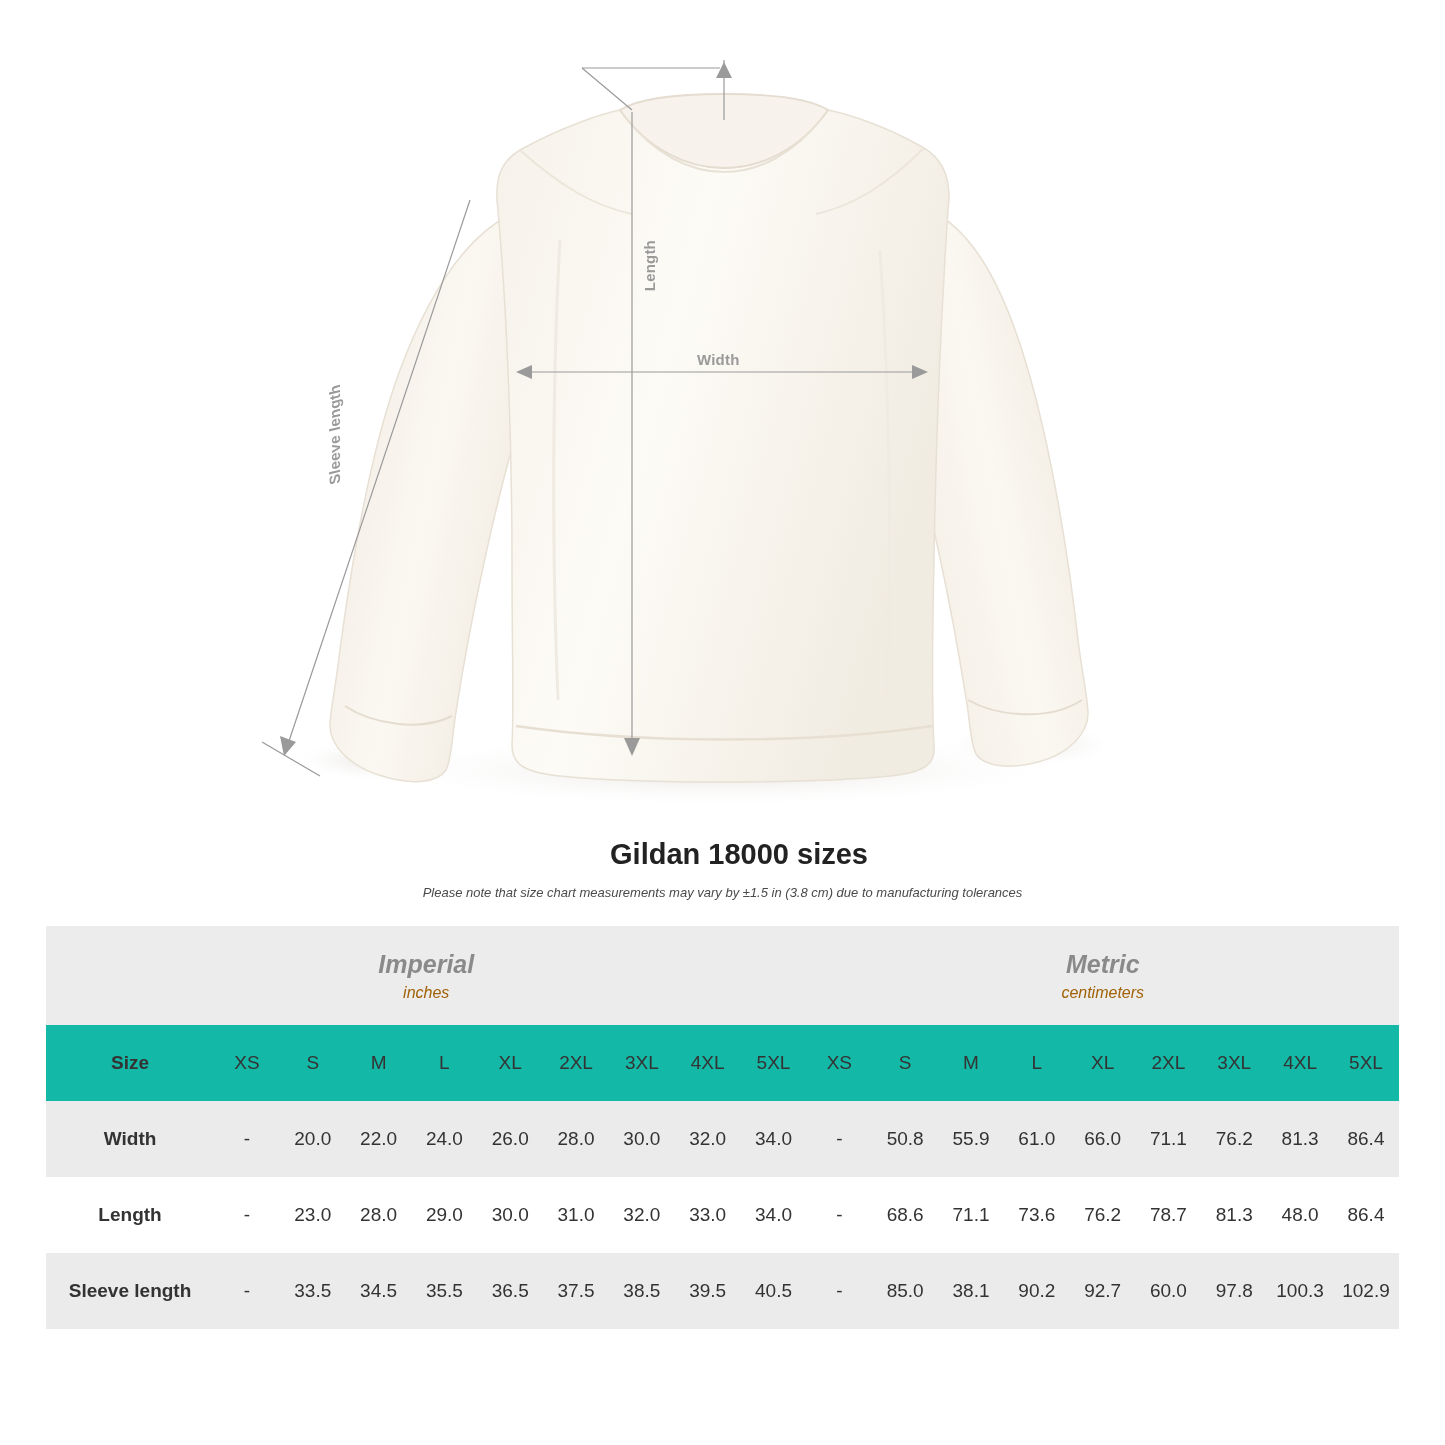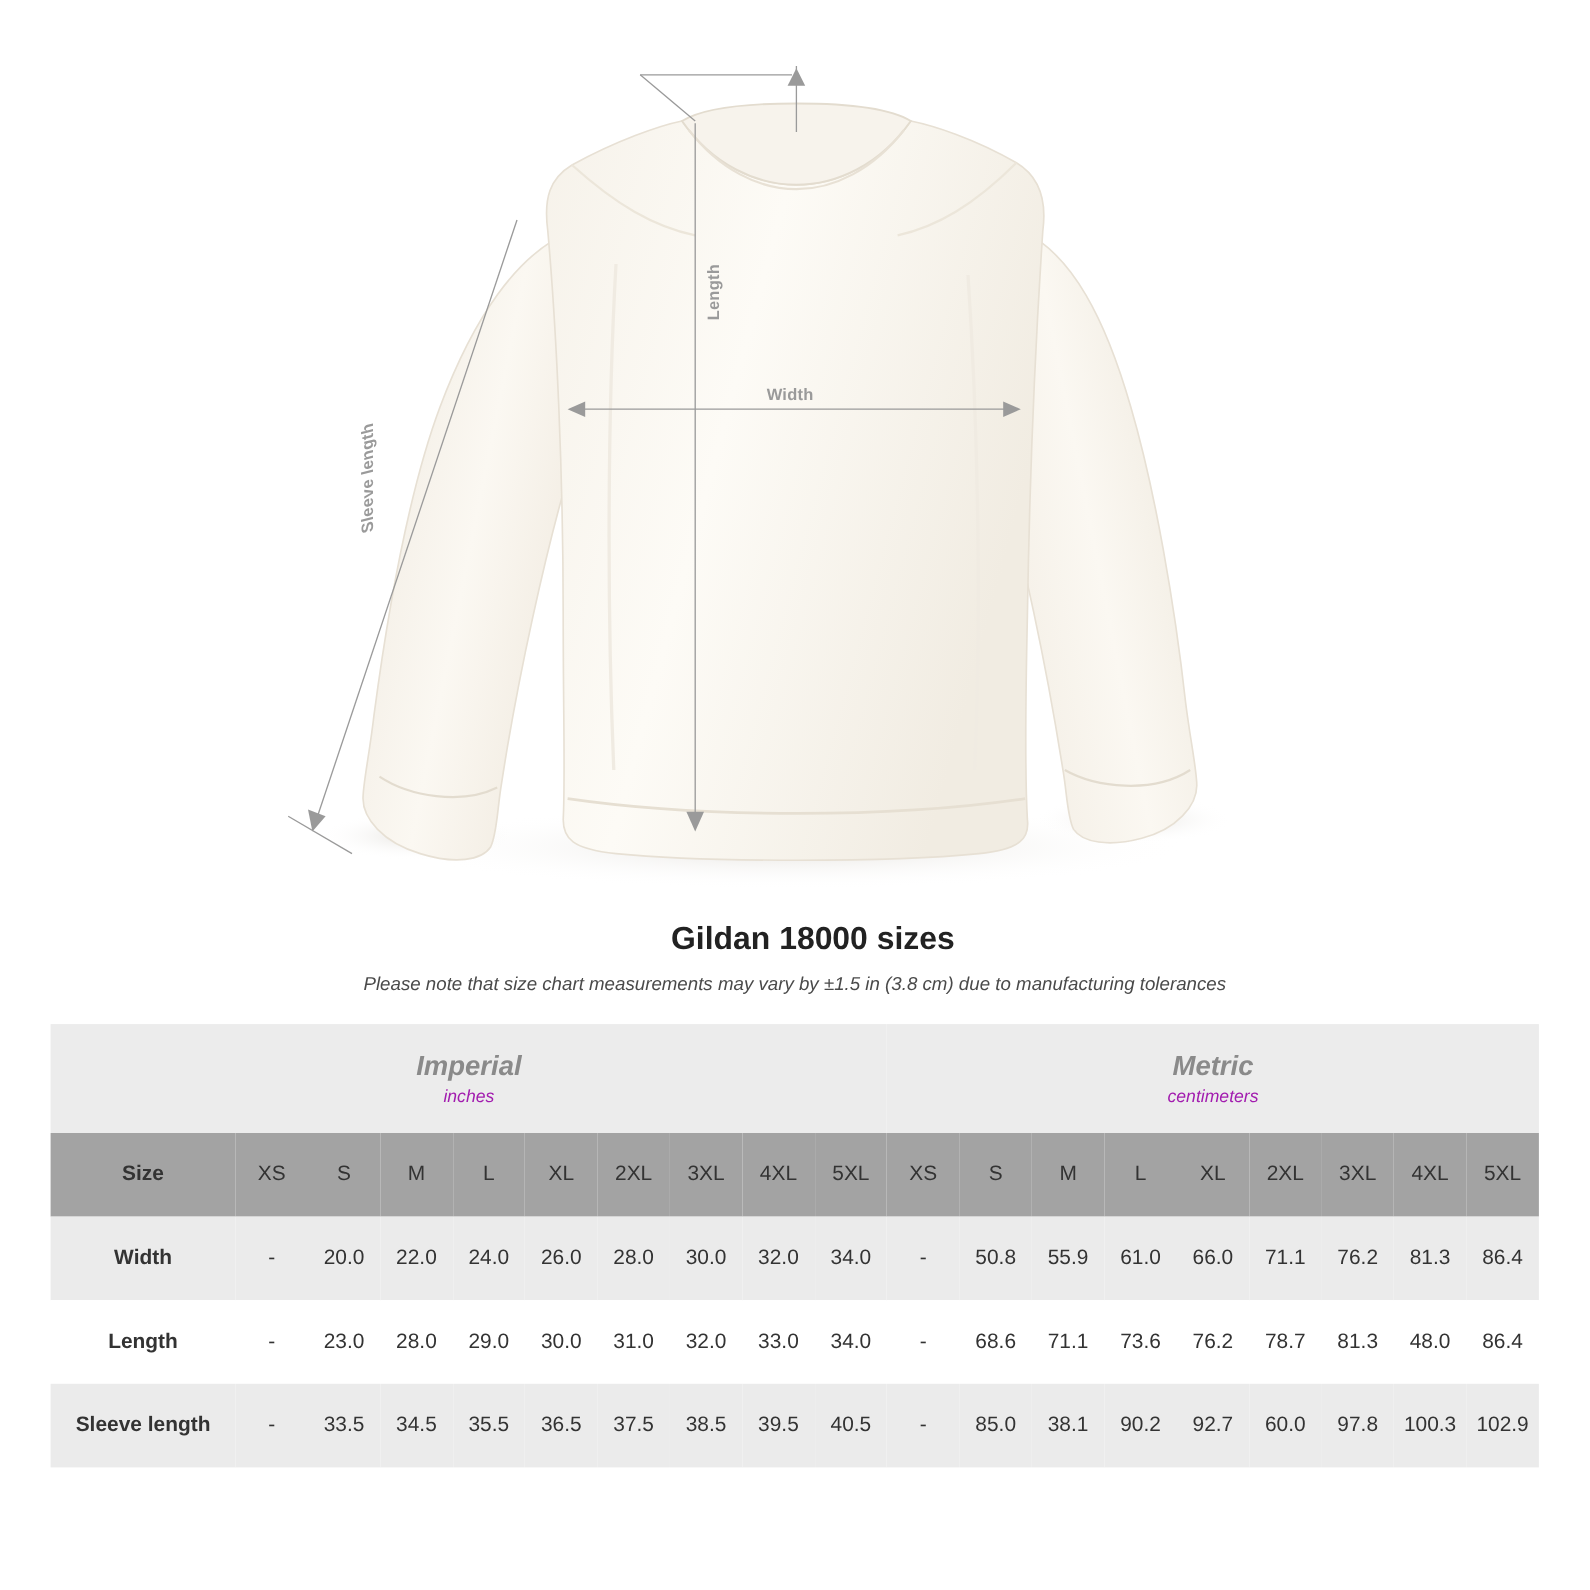--- a/index.html
+++ b/index.html
@@ -68,21 +68,21 @@
     margin-top: 8px;
   }
   .chart-title {
     font-size: 29px;
     font-weight: bold;
     color: #222222;
     margin: 0 0 14px 0;
     padding-left: 33px;
   }
   .chart-note {
-    font-size: 17px;
+    font-size: 13px;
     font-style: italic;
     color: #4a4a4a;
     margin: 0;
   }
 
   
   .table-wrap {
     margin-top: 26px;
     padding: 0 46px;
   }
@@ -105,26 +105,26 @@
   .unit-title {
     font-size: 25px;
     font-weight: bold;
     font-style: italic;
     color: #8a8a8a;
     line-height: 1.25;
   }
   .unit-sub {
     font-size: 16px;
     font-style: italic;
-    color: #a21caf;
+    color: #a16207;
     margin-top: 4px;
   }
   .row-size td {
     height: 74px;
-    background: #a3a3a3;
+    background: #14b8a6;
     font-size: 19px;
     color: #333333;
   }
   .row-size td.rowhead {
     font-weight: bold;
     font-size: 19px;
   }
   .row-data td {
     height: 74px;
     font-size: 19px;

